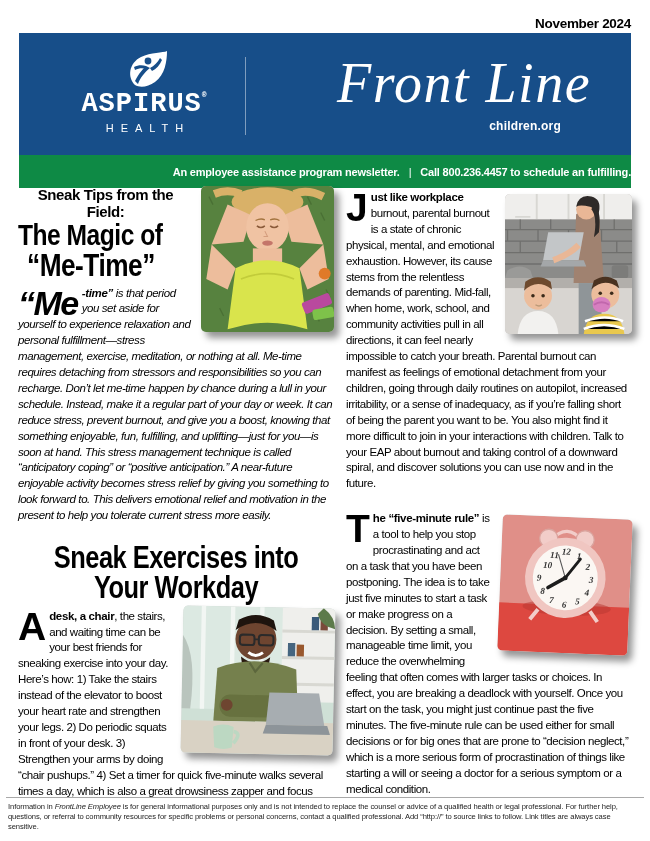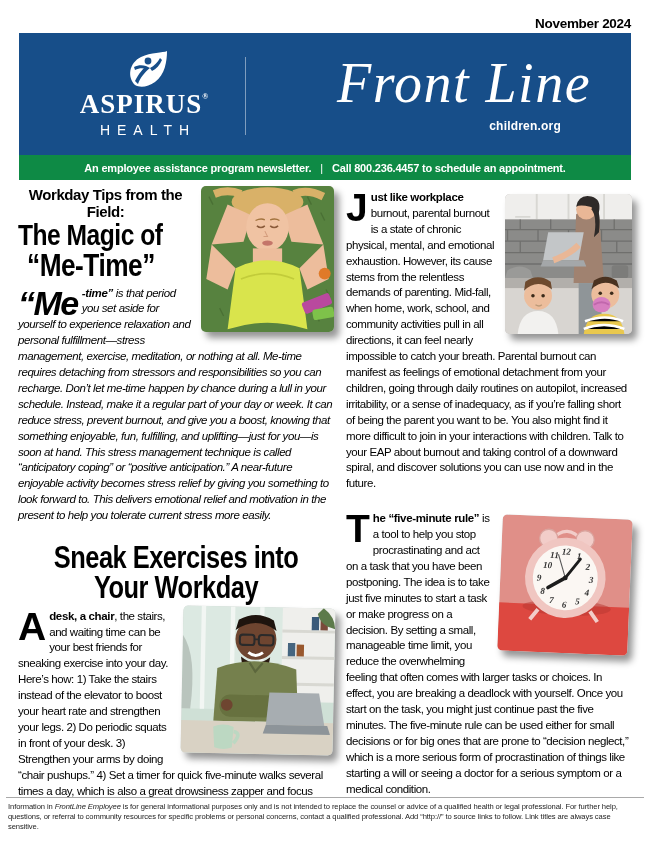--- a/index.html
+++ b/index.html
@@ -14,41 +14,41 @@
     position:absolute; top:16px; right:19px;
     font-size:13.5px; font-weight:bold; letter-spacing:-0.3px;
   }
   .masthead {
     position:absolute; left:19px; top:33px; width:612px; height:122px;
     background:#174e89;
   }
   .brand { position:absolute; left:48px; top:18px; width:155px; text-align:center; color:#fff; }
   .brand-icon { display:block; margin:0 auto 2px; }
   .brand-name {
-    font-family:Liberation Serif, serif; font-weight:bold;
+    font-family:Liberation Mono, monospace; font-weight:bold;
     font-size:27px; letter-spacing:1px; line-height:1;
   }
   .brand-reg { font-size:8px; vertical-align:14px; }
-  .brand-sub { font-size:14px; letter-spacing:7px; margin-top:4px; text-indent:7px; }
+  .brand-sub { font-size:11px; letter-spacing:7px; margin-top:4px; text-indent:7px; }
   .mast-divider {
     position:absolute; left:226px; top:24px; width:1px; height:78px;
     background:rgba(255,255,255,0.45);
   }
   .mast-title {
     position:absolute; left:300px; top:20px; width:290px; text-align:center;
     color:#fff; font-family:"Liberation Serif", serif;
     font-size:56px; line-height:60px; letter-spacing:1.5px; font-weight:normal;font-style:italic;
   }
   .mast-site {
     position:absolute; right:70px; top:86px; color:#fff;
     font-size:12px; font-weight:bold; letter-spacing:0.2px;
   }
   .banner {
-    position:absolute; left:19px; top:155px; width:612px; height:25px;
-    background:#0e8a45; color:#fff; display:flex; align-items:center; justify-content:center;
+    position:absolute; left:19px; top:155px; width:612px; height:33px;
+    background:#0e8a45; color:#fff; display:flex; align-items:center; justify-content:flex-end;
     font-size:11px; font-weight:bold; letter-spacing:-0.2px;
   }
   .banner .sep { margin:0 9px; font-weight:normal; }
   
   .content { position:absolute; top:184px; left:0; width:650px; display:flex; gap:12px; padding:0 18px; }
   .col-left  { width:316px; flex:none; }
   .col-right { flex:1; min-width:0; }
   .kicker { font-size:15px; font-weight:bold; letter-spacing:-0.4px; text-align:center; margin:2px 0 1px; }
   .hl { font-weight:bold; letter-spacing:-0.6px; line-height:0.96; white-space:nowrap; }
   .hl.c { text-align:center; transform:scaleX(0.82); transform-origin:50% 50%; }
@@ -96,21 +96,21 @@
       <div class="brand-sub">HEALTH</div>
     </div>
     <div class="mast-divider"></div>
     <div class="mast-title">Front Line</div>
     <div class="mast-site">children.org</div>
   </div>
 
   <div class="banner">
     <span>An employee assistance program newsletter.</span>
     <span class="sep">|</span>
-    <span>Call 800.236.4457 to schedule an appointment.</span>
+    <span>Call 800.236.4457 to schedule an fulfilling.</span>
   </div>
 
   <div class="content">
 
     <div class="col-left">
 
       <section>
         <div class="photo ph-right" style="width:133px;height:146px;">
           <svg width="133" height="146" viewBox="0 0 100 110" preserveAspectRatio="none">
             <rect width="100" height="110" fill="#57823f"></rect>
@@ -129,21 +129,21 @@
             <rect x="39" y="47" width="22" height="12" fill="#edbd9c"></rect>
             <path d="M26 62 Q50 50 74 62 L80 108 Q50 98 20 108 Z" fill="#d9e44c"></path>
             <path d="M30 70 Q50 62 70 70" stroke="#c2cc3a" stroke-width="1.2" fill="none"></path>
             <polygon points="8,44 26,62 20,78 4,70" fill="#edbd9c"></polygon>
             <polygon points="92,44 74,62 80,78 96,70" fill="#edbd9c"></polygon>
             <rect x="76" y="84" width="22" height="9" rx="2" fill="#b9499e" transform="rotate(-22 87 88)"></rect>
             <rect x="84" y="92" width="16" height="8" rx="2" fill="#7ec24a" transform="rotate(-10 92 96)"></rect>
             <circle cx="93" cy="66" r="4.5" fill="#e07a28"></circle>
           </svg>
         </div>
-        <div class="kicker">Workday Tips from the Field:</div>
+        <div class="kicker">Sneak Tips from the Field:</div>
         <h2>
           <div class="hl l" style="font-size:30px;">The Magic of</div>
           <div class="hl l" style="font-size:32px;padding-left:11px;">“Me-Time”</div>
         </h2>
         <p class="body-text" style="margin-top:5px;font-style:italic;">
           <span class="dc wide">“Me</span><b>-time”</b><span> is that period you set aside for yourself to experience relaxation and personal fulfillment—stress management, exercise, meditation, or nothing at all. Me-time requires detaching from stressors and responsibilities so you can recharge. Don’t let me-time happen by chance during a lull in your schedule. Instead, make it a regular part of your day or week. It can reduce stress, prevent burnout, and give you a boost, knowing that something enjoyable, fun, fulfilling, and uplifting—just for you—is soon at hand. This stress management technique is called “anticipatory coping” or “positive anticipation.” A near-future enjoyable activity becomes stress relief by giving you something to look forward to. This delivers emotional relief and motivation in the present to help you tolerate current stress more easily.</span>
         </p>
       </section>
 
       <div class="spacer-article"></div>

